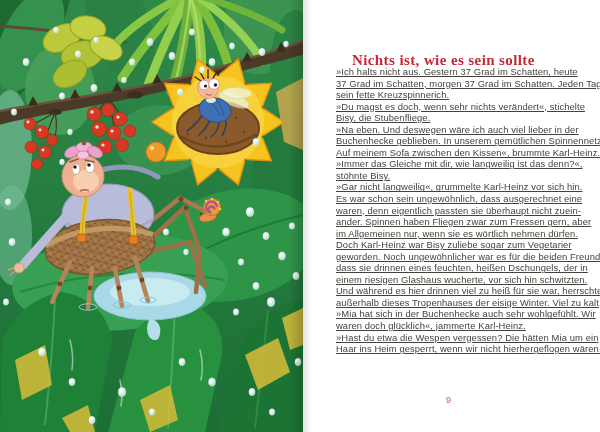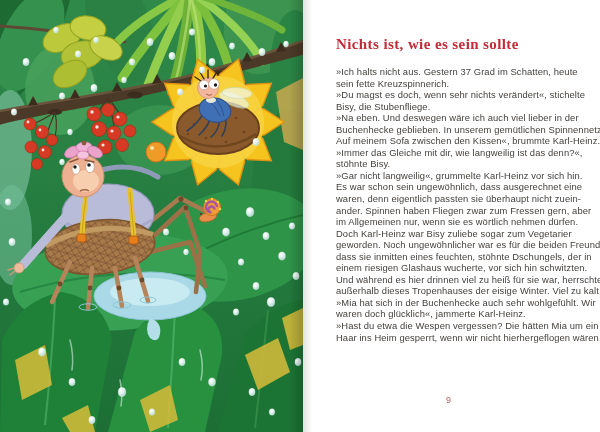--- a/index.html
+++ b/index.html
@@ -6,29 +6,30 @@
   body{
     width:600px;height:432px;overflow:hidden;display:flex;
     font-family:"Liberation Sans",sans-serif;background:#ffffff;
   }
   .page-left{width:303px;height:432px;position:relative;flex:none;}
   .page-left svg{display:block;width:303px;height:432px;}
   .page-right{width:297px;height:432px;position:relative;flex:none;background:#ffffff;}
   .spine{position:absolute;left:0;top:0;width:9px;height:432px;
     background:linear-gradient(to right,rgba(70,70,60,.16),rgba(255,255,255,0));}
   .chapter-title{
-    position:absolute;left:33px;top:36px;margin:0;
+    position:absolute;left:33px;top:36px;margin:16px;
     font-family:"Liberation Serif","DejaVu Serif",serif;
     font-weight:bold;font-size:15px;letter-spacing:.4px;color:#c22b38;
     white-space:nowrap;
   }
   .body-text{
     position:absolute;left:33px;top:66px;width:248px;
     font-size:9.4px;line-height:11.55px;color:#45413d;
     letter-spacing:.1px;
+    text-decoration:underline;
   }
   .body-text .tline{white-space:nowrap;}
   .page-number{
     position:absolute;left:0;right:6px;top:395px;text-align:center;
     font-size:9px;color:#b75f63;
   }
 </style>
 </head>
 <body>
 
@@ -372,36 +373,37 @@
   </linearGradient>
   <rect x="289" y="0" width="14" height="432" fill="url(#gutterL)"></rect>
 </svg>
 </div>
 
 <div class="page-right">
   <div class="spine"></div>
   <h1 class="chapter-title">Nichts ist, wie es sein sollte</h1>
   <div class="body-text">
       <div class="tline">»Ich halts nicht aus. Gestern 37 Grad im Schatten, heute</div>
+      <div class="tline">37 Grad im Schatten, morgen 37 Grad im Schatten. Jeden Tag</div>
       <div class="tline">sein fette Kreuzspinnerich.</div>
       <div class="tline">»Du magst es doch, wenn sehr nichts verändert«, stichelte</div>
       <div class="tline">Bisy, die Stubenfliege.</div>
       <div class="tline">»Na eben. Und deswegen wäre ich auch viel lieber in der</div>
       <div class="tline">Buchenhecke geblieben. In unserem gemütlichen Spinnennetz.</div>
       <div class="tline">Auf meinem Sofa zwischen den Kissen«, brummte Karl-Heinz.</div>
       <div class="tline">»Immer das Gleiche mit dir, wie langweilig ist das denn?«,</div>
       <div class="tline">stöhnte Bisy.</div>
       <div class="tline">»Gar nicht langweilig«, grummelte Karl-Heinz vor sich hin.</div>
       <div class="tline">Es war schon sein ungewöhnlich, dass ausgerechnet eine</div>
       <div class="tline">waren, denn eigentlich passten sie überhaupt nicht zuein-</div>
       <div class="tline">ander. Spinnen haben Fliegen zwar zum Fressen gern, aber</div>
       <div class="tline">im Allgemeinen nur, wenn sie es wörtlich nehmen dürfen.</div>
       <div class="tline">Doch Karl-Heinz war Bisy zuliebe sogar zum Vegetarier</div>
       <div class="tline">geworden. Noch ungewöhnlicher war es für die beiden Freunde,</div>
-      <div class="tline">dass sie inmitten eines feuchten, stöhnte Dschungels, der in</div>
+      <div class="tline">dass sie drinnen eines feuchten, heißen Dschungels, der in</div>
       <div class="tline">einem riesigen Glashaus wucherte, vor sich hin schwitzten.</div>
       <div class="tline">Und während es hier drinnen viel zu heiß für sie war, herrschte</div>
       <div class="tline">außerhalb dieses Tropenhauses der eisige Winter. Viel zu kalt</div>
       <div class="tline">»Mia hat sich in der Buchenhecke auch sehr wohlgefühlt. Wir</div>
       <div class="tline">waren doch glücklich«, jammerte Karl-Heinz.</div>
       <div class="tline">»Hast du etwa die Wespen vergessen? Die hätten Mia um ein</div>
       <div class="tline">Haar ins Heim gesperrt, wenn wir nicht hierhergeflogen wären.«</div>
     </div>
   <div class="page-number">9</div>
 </div>

